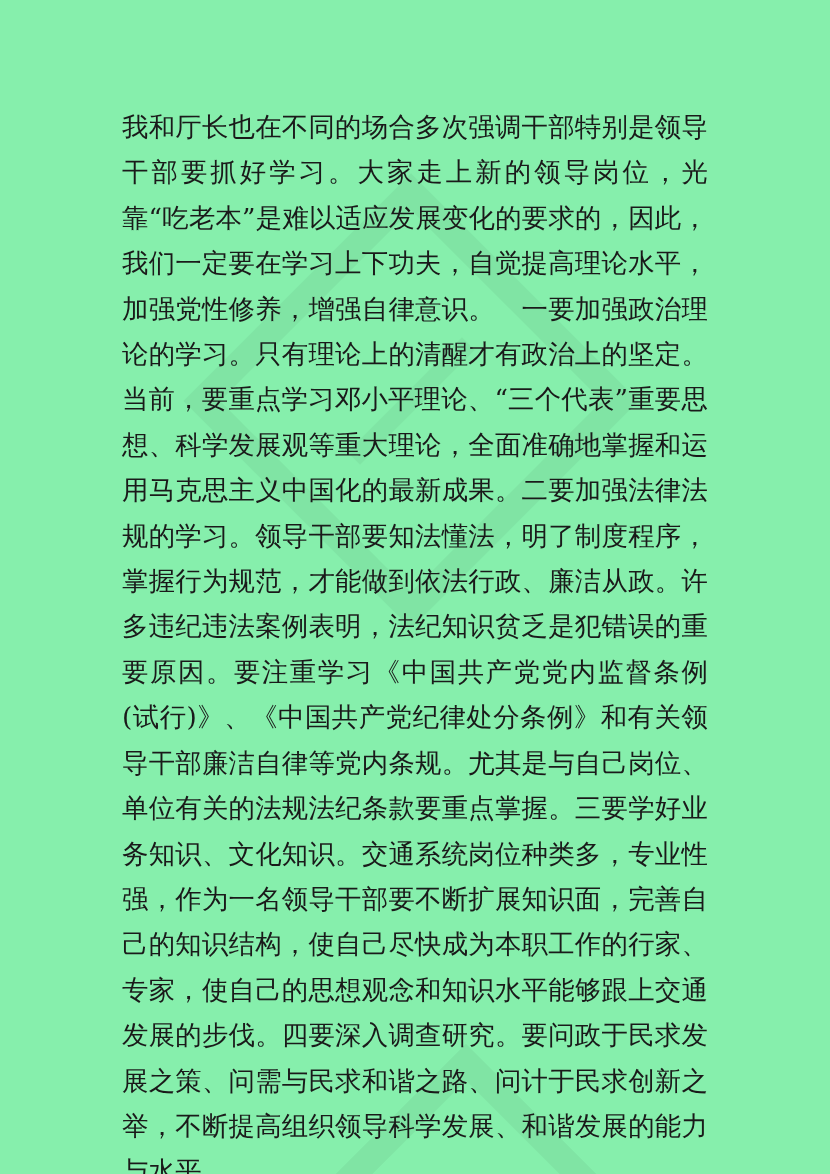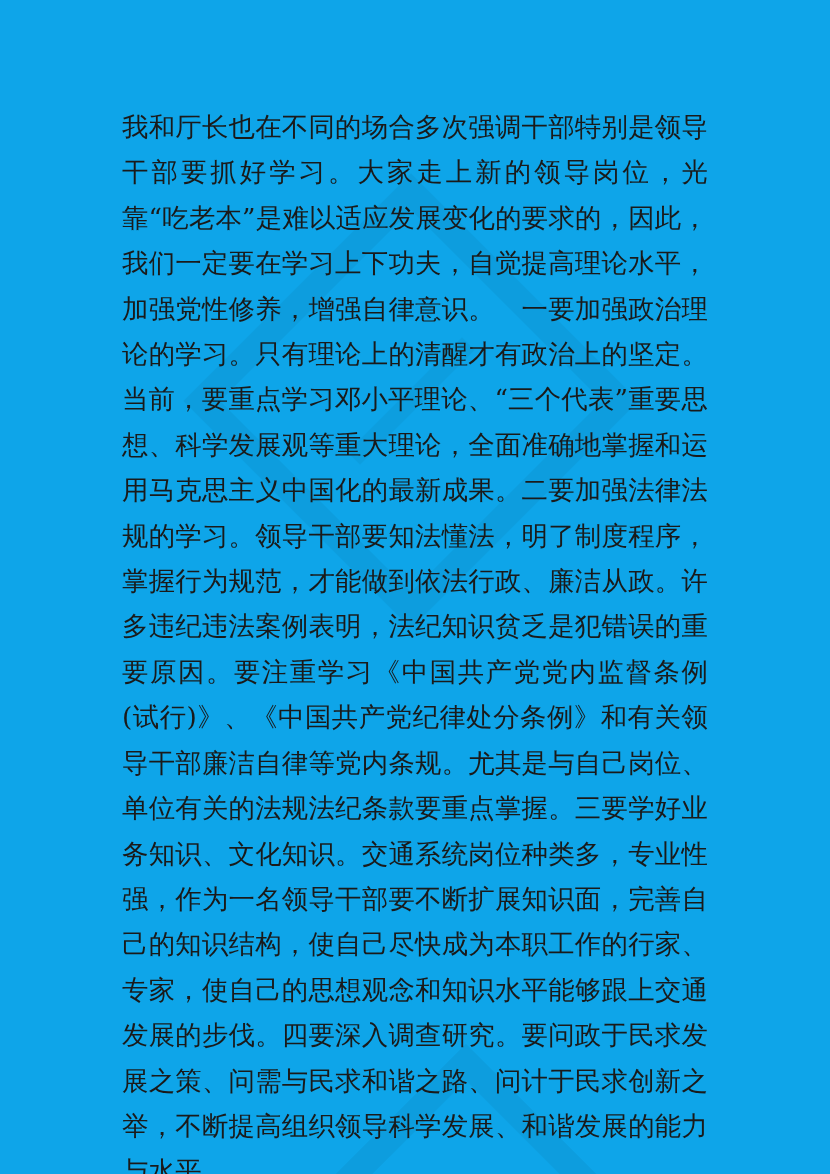--- a/index.html
+++ b/index.html
@@ -13,21 +13,21 @@
       position: relative;
       overflow: hidden;
       font-family: "DejaVu Serif", "Liberation Serif", serif;
       color: #1a1a1a;
     }
     .page {
       position: absolute;
       left: 0; top: 0;
       width: 830px;
       height: 1174px;
-      background: #0ea5e9;
+      background: #86efac;
     }
     .watermark {
       position: absolute;
       border: 26px solid rgba(0,0,0,0.045);
       transform: rotate(45deg);
       pointer-events: none;
     }
     .watermark .wm-inner {
       position: absolute;
       left: 50%; top: 50%;

